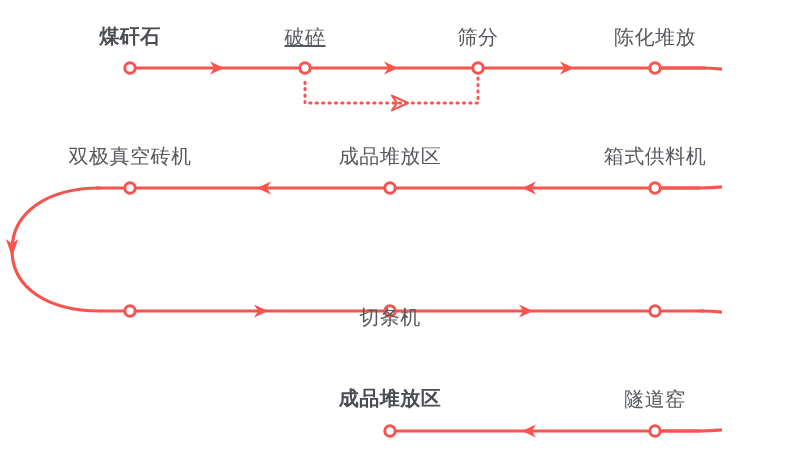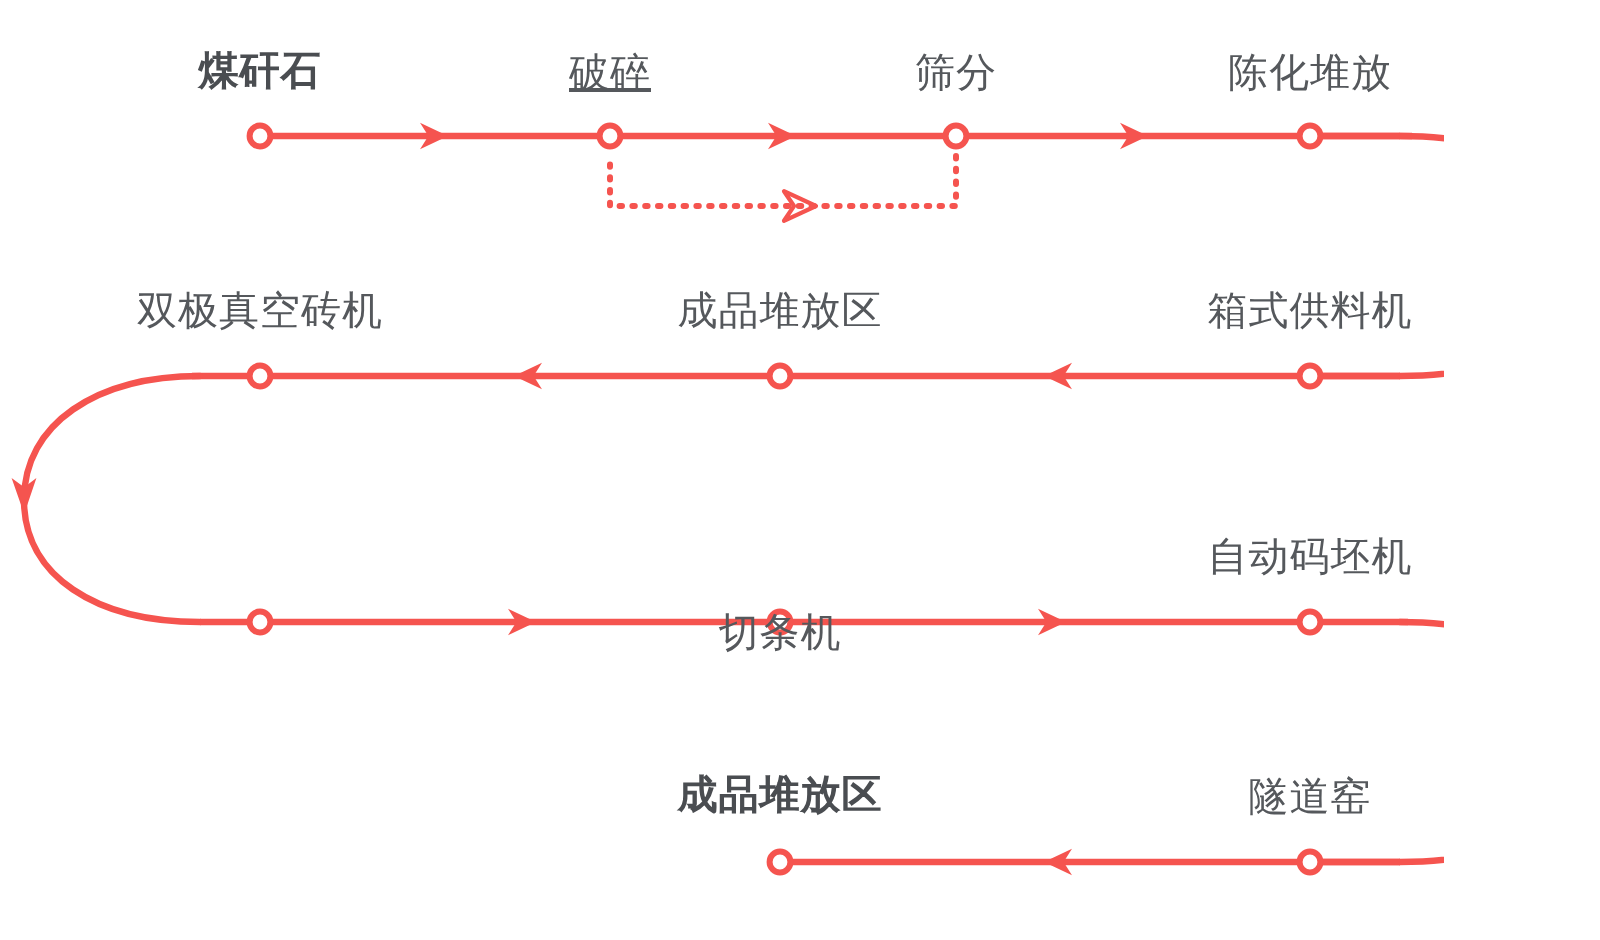--- a/index.html
+++ b/index.html
@@ -134,18 +134,17 @@
   <div class="node-label emphasis" style="left:130px; top:25px;">煤矸石</div>
   <div class="node-label" style="left:305px; top:26px;text-decoration:underline;">破碎</div>
   <div class="node-label" style="left:478px; top:26px;">筛分</div>
   <div class="node-label" style="left:655px; top:26px;">陈化堆放</div>
 
   <div class="node-label" style="left:655px; top:145px;text-align:right;">箱式供料机</div>
   <div class="node-label" style="left:390px; top:145px;">成品堆放区</div>
   <div class="node-label" style="left:130px; top:145px;">双极真空砖机</div>
 
   <div class="node-label" style="left:390px; top:268px;margin-top:38px;">切条机</div>
-  <div class="node-label" style="left:655px; top:268px;">自动码坯机</div>
 
   <div class="node-label" style="left:655px; top:388px;">隧道窑</div>
   <div class="node-label emphasis" style="left:390px; top:387px;">成品堆放区</div>
 
 </div>
 
 </body></html>

